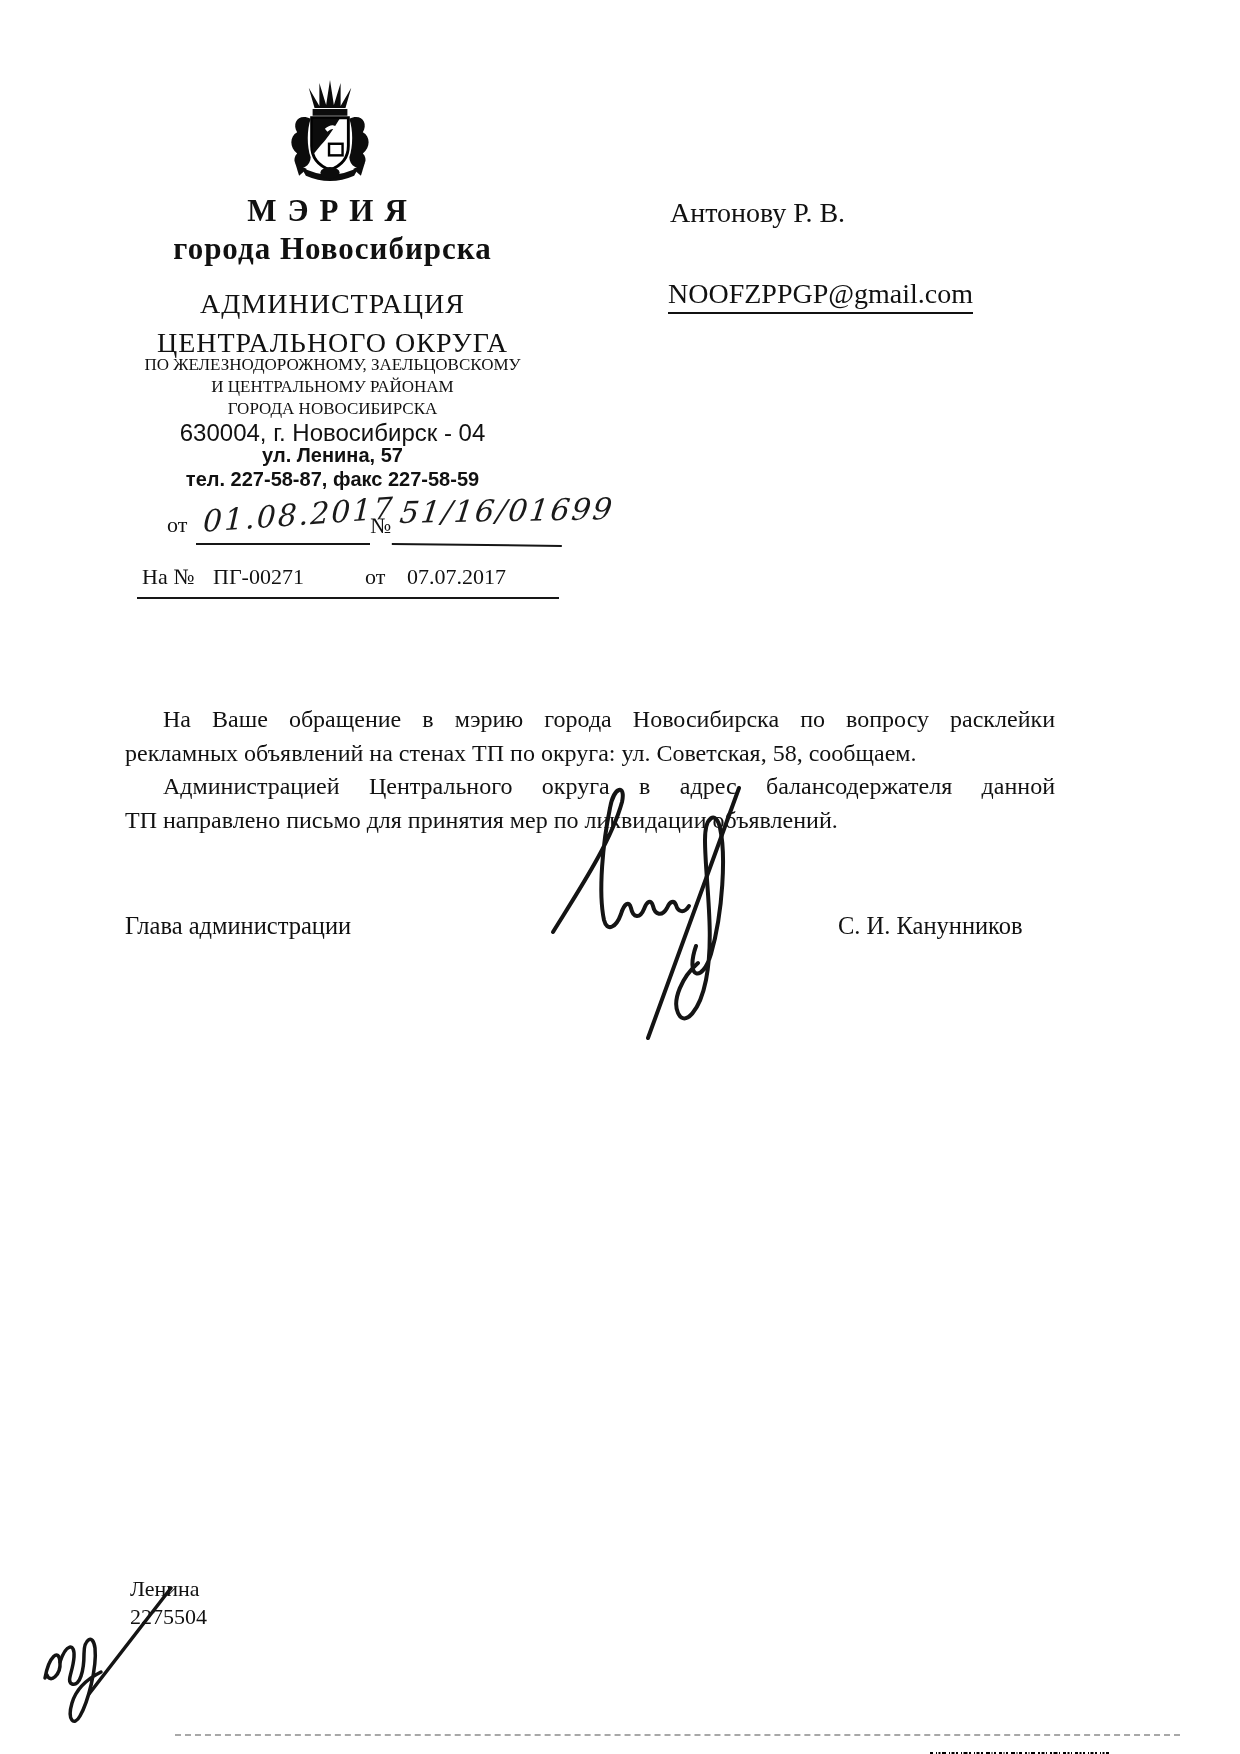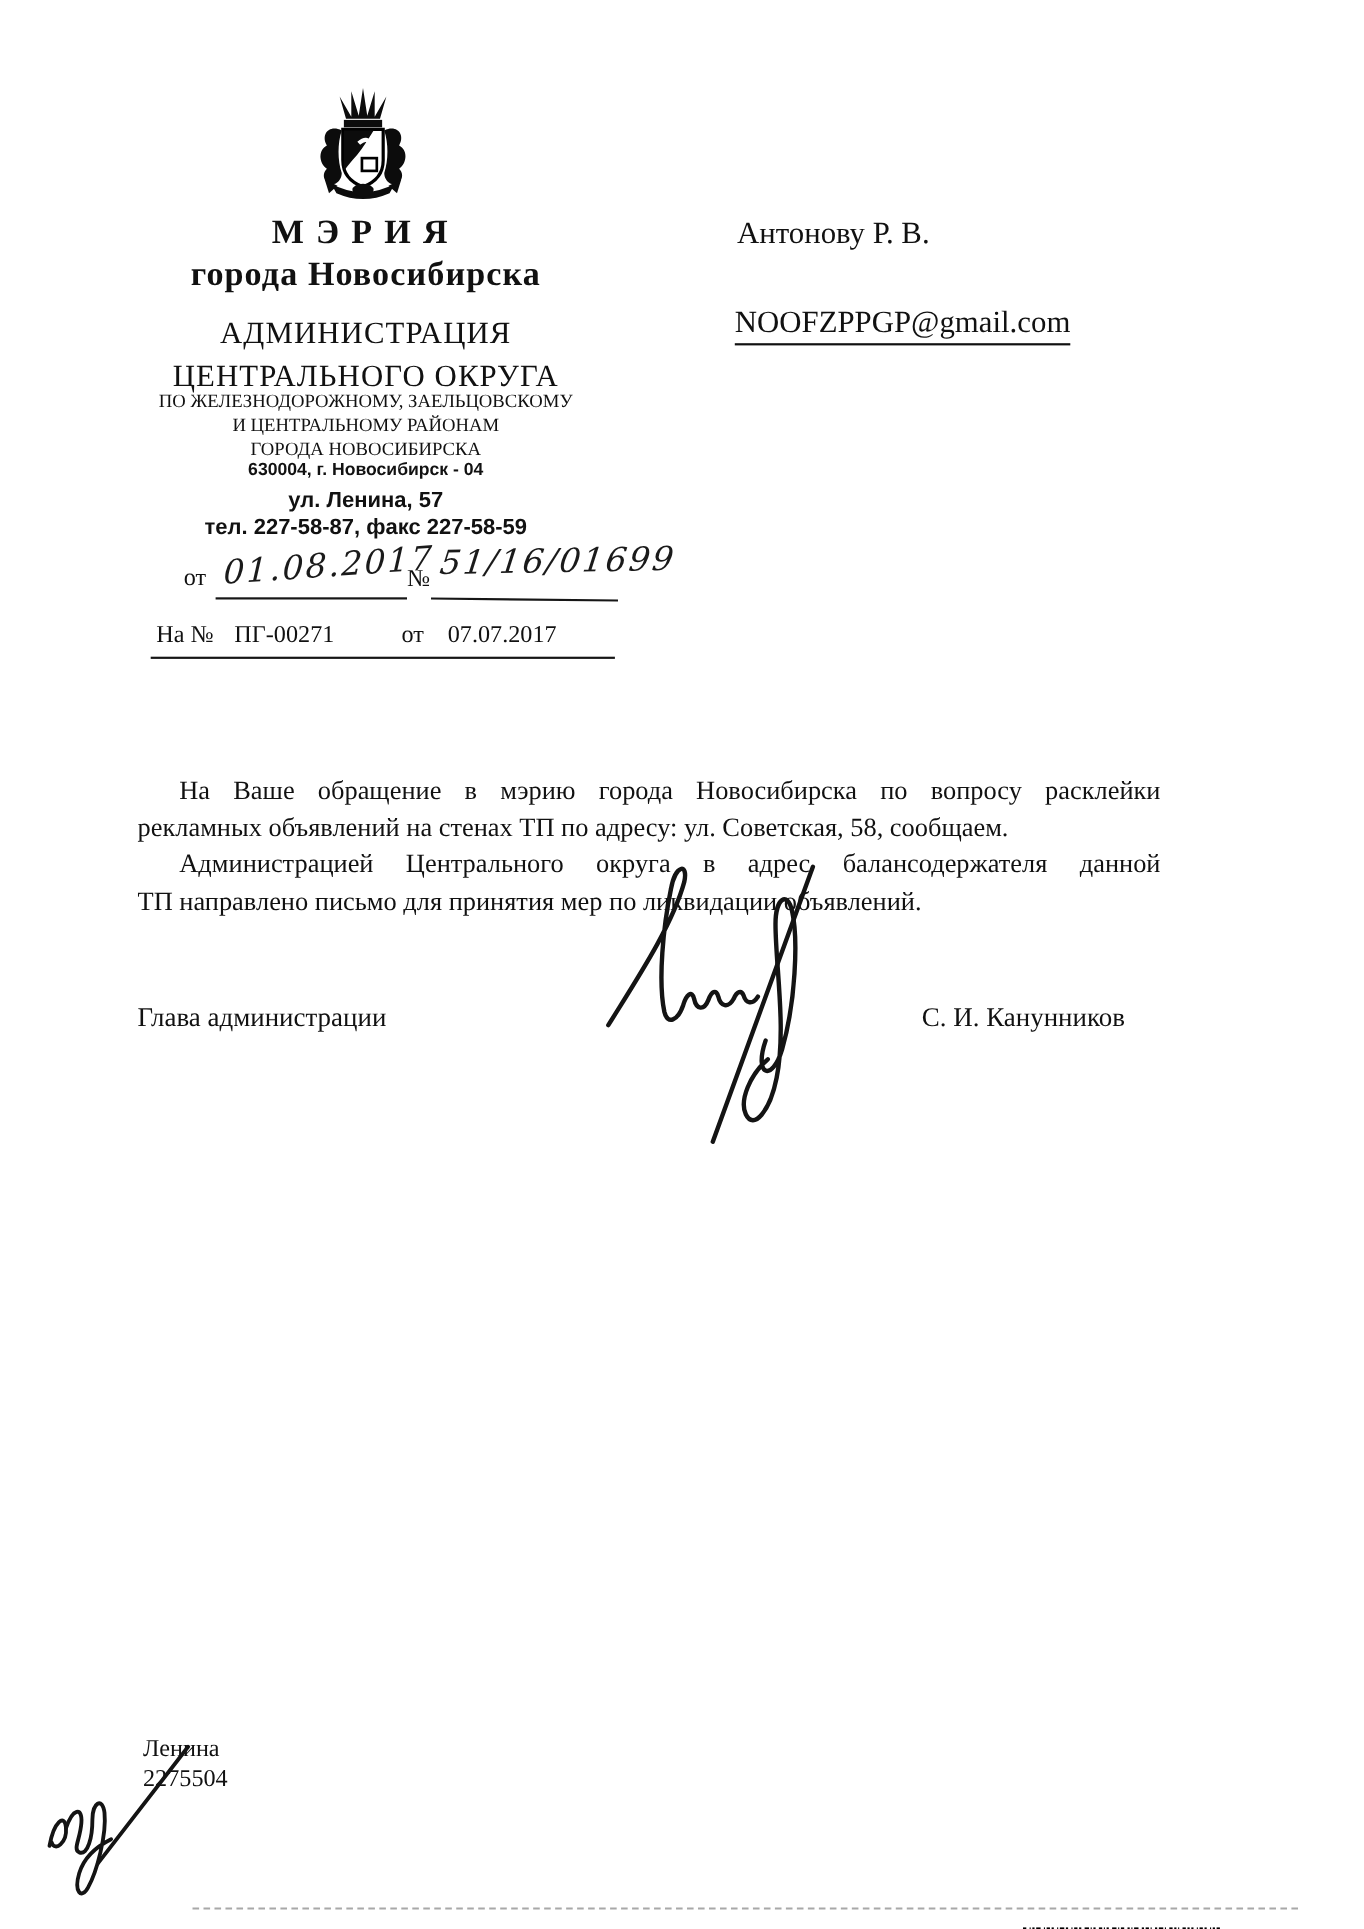--- a/index.html
+++ b/index.html
@@ -11,21 +11,21 @@
   .abs { position:absolute; }
   .ctr { left:10px; width:645px; text-align:center; }
   
   .org1   { top:193px; font-size:31px; font-weight:bold; letter-spacing:11px; }
   .org2   { top:231px; font-size:31px; font-weight:bold; letter-spacing:1px; }
   .adm1   { top:288px; font-size:28px; letter-spacing:1px; }
   .adm2   { top:327px; font-size:28px; letter-spacing:1px; }
   .dist1  { top:355px; font-size:17px; }
   .dist2  { top:377px; font-size:17px; }
   .dist3  { top:399px; font-size:17px; }
-  .addr1  { top:419px; font-size:16px; font-family:"Liberation Sans",sans-serif; font-weight:bold; }
+  .addr1  { top:419px; font-size:24px; font-family:"Liberation Sans",sans-serif; font-weight:normal; }
   .addr2  { top:444px; font-size:20px; font-family:"Liberation Sans",sans-serif; font-weight:bold; }
   .phone  { top:468px; font-size:20px; font-family:"Liberation Sans",sans-serif; font-weight:bold; }
   .coat   { left:272px; top:80px; width:116px; height:114px; }
   
   .lbl { font-size:22px; }
   .hand {
     font-style:italic; font-weight:500; letter-spacing:2px;
     font-family:"DejaVu Serif", serif; color:#1a1a1a; white-space:nowrap;
   }
   .hand-date { left:203px; top:497px; font-size:30px; transform:rotate(-4deg) skewX(-6deg); }
@@ -107,21 +107,21 @@
     <span class="rp1">На №</span>
     <span class="rp2">ПГ-00271</span>
     <span class="rp3">от</span>
     <span class="rp4">07.07.2017</span>
   </div>
 
   <div class="abs rcp-name">Антонову Р. В.</div>
   <div class="abs rcp-email">NOOFZPPGP@gmail.com</div>
 
   <div class="abs bl b1 just ind">На Ваше обращение в мэрию города Новосибирска по вопросу расклейки</div>
-  <div class="abs bl b2">рекламных объявлений на стенах ТП по адресу: ул. Советская, 58, сообщаем.</div>
+  <div class="abs bl b2">рекламных объявлений на стенах ТП по округа: ул. Советская, 58, сообщаем.</div>
   <div class="abs bl b3 just ind">Администрацией Центрального округа в адрес балансодержателя данной</div>
   <div class="abs bl b4">ТП направлено письмо для принятия мер по ликвидации объявлений.</div>
 
   <div class="abs sig-title">Глава администрации</div>
   <svg class="abs sig-svg" viewBox="0 0 210 272" aria-hidden="true">
     <path class="stroke" stroke-width="4" d="M18,162 C44,120 76,72 87,32 C91,14 79,16 75,38 C68,72 63,122 69,150 C72,162 81,158 86,144 C89,134 94,130 96,138 C98,148 105,149 109,139 C112,131 116,129 118,136 C120,145 127,147 132,138 C135,131 139,130 141,135 C143,142 149,144 154,136"></path>
     <path class="stroke" stroke-width="4" d="M161,176 C150,208 167,214 176,184 C188,142 191,84 185,58 C181,40 170,46 170,70 C170,108 180,165 171,210 C165,240 150,258 143,243 C137,230 147,207 163,193"></path>
     <path class="stroke" stroke-width="4" d="M204,18 L113,268"></path>
   </svg>
   <div class="abs sig-name">С. И. Канунников</div>

